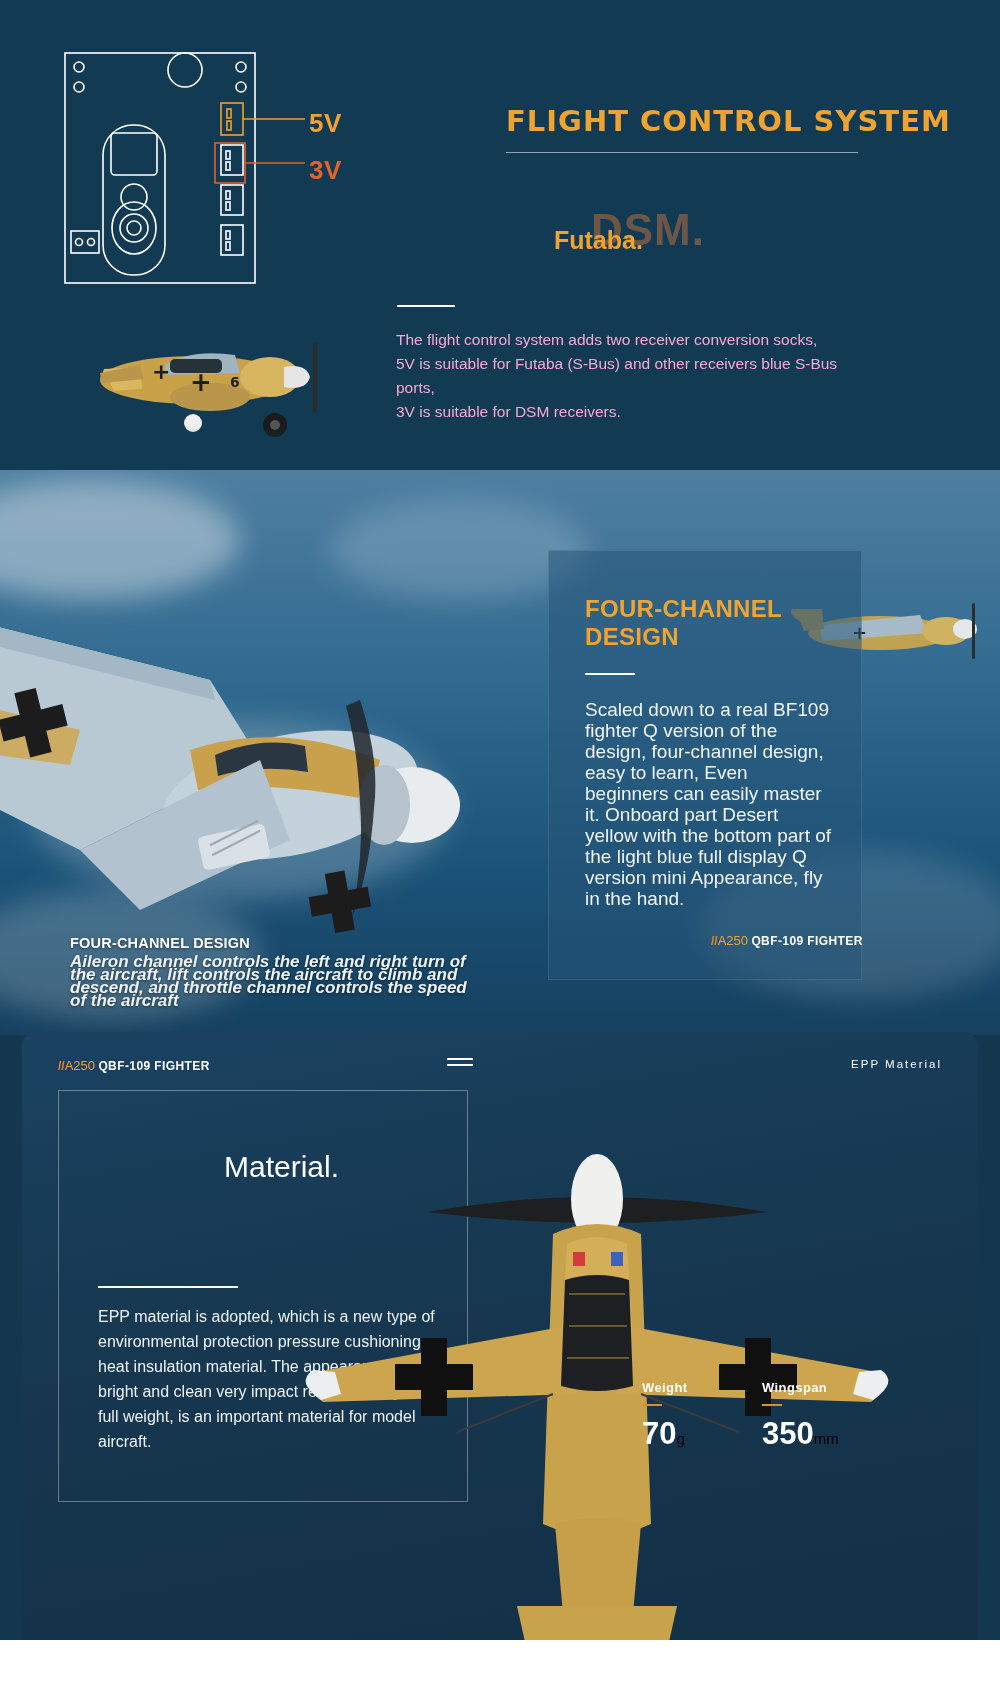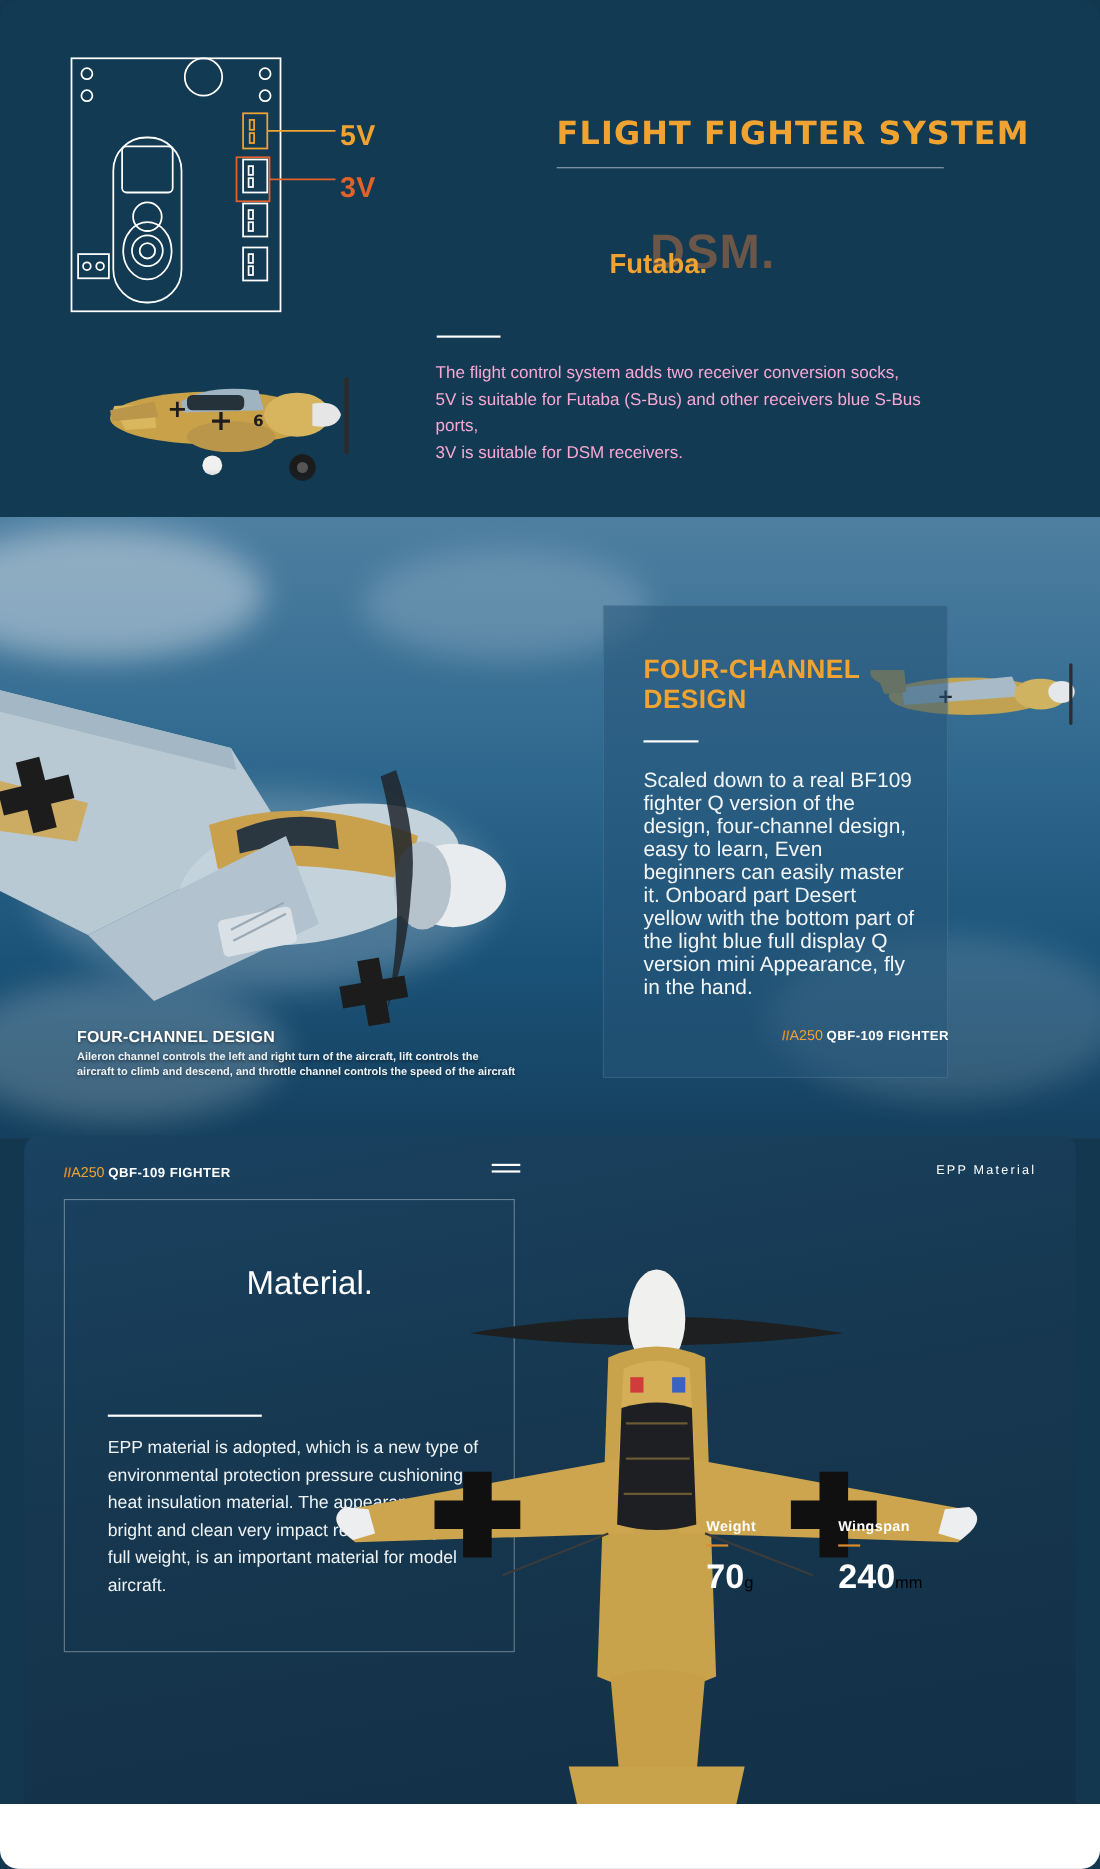--- a/index.html
+++ b/index.html
@@ -4,21 +4,21 @@
 <style>
   * { box-sizing: border-box; margin: 0; padding: 0; }
   body {
     width: 1000px;
     height: 1699px;
     font-family: "Liberation Sans", sans-serif;
     background: #12374f;
     overflow: hidden;
     position: relative;
   }
-  .page { position: relative; width: 1000px; height: 1699px; overflow: hidden; border-radius: 17px; }
+  .page { position: relative; width: 1000px; height: 1699px; overflow: hidden; }
 
   
   .sec1 {
     position: absolute; left: 0; top: 0; width: 1000px; height: 486px;
     background: #123a52;
   }
   .sec1::after {
     content:""; position:absolute; left:0; bottom:0; width:100%; height:60px;
     background: linear-gradient(to bottom, rgba(18,58,82,0), rgba(18,58,82,1));
     pointer-events:none;
@@ -95,22 +95,23 @@
   .a250 { color: #f0a330; font-weight: normal; font-size: 13px; }
   .qbf { color: #ffffff; font-weight: bold; letter-spacing: .4px; }
 
   .cap-title {
     position: absolute; left: 70px; top: 465px;
     color: #ffffff; font-size: 14.5px; font-weight: bold; letter-spacing: .2px;
     text-shadow: 0 1px 3px rgba(0,0,0,.5);
   }
   .cap-body {
     position: absolute; left: 70px; top: 485px; width: 400px;
-    color: #eef3f6; font-size: 10px; line-height: 13px; font-weight: bold;
+    color: #eef3f6; font-size: 17px; line-height: 13px; font-weight: bold;
     text-shadow: 0 1px 3px rgba(0,0,0,.5);
+    font-style: italic;
   }
 
   
   .sec3 {
     position: absolute; left: 22px; top: 1032px; width: 956px; height: 640px;
     background: linear-gradient(170deg,#1a4261 0%, #16374f 45%, #123046 100%);
     border-radius: 14px;
     overflow: hidden;
   }
   .sec3-head-left { position: absolute; left: 36px; top: 26px; font-size: 12px; white-space: nowrap; }
@@ -191,21 +192,21 @@
       </g>
       <g fill="none" stroke="#e2622a" stroke-width="1.6">
         <rect x="160" y="98" width="30" height="40"></rect>
         <path d="M190 118 L250 118" stroke="#e2622a"></path>
       </g>
     </svg>
 
     <div class="lbl-5v">5V</div>
     <div class="lbl-3v">3V</div>
 
-    <div class="sec1-title">FLIGHT FIGHTER SYSTEM</div>
+    <div class="sec1-title">FLIGHT CONTROL SYSTEM</div>
     <div class="sec1-rule"></div>
 
     <div class="dsm">DSM.</div>
     <div class="futaba">Futaba.</div>
 
     <div class="sec1-rule2"></div>
     <div class="sec1-body">
       <div>The flight control system adds two receiver conversion socks,</div>
       <div>5V is suitable for Futaba (S-Bus) and other receivers blue S-Bus ports,</div>
       <div>3V is suitable for DSM receivers.</div>
@@ -346,19 +347,19 @@
       <div class="spec-rule"></div>
       <div>
         <span class="spec-value">70</span><span class="spec-unit">g</span>
       </div>
     </div>
 
     <div class="spec" style="left:740px; top:348px;">
       <div class="spec-label">Wingspan</div>
       <div class="spec-rule"></div>
       <div>
-        <span class="spec-value">240</span><span class="spec-unit">mm</span>
+        <span class="spec-value">350</span><span class="spec-unit">mm</span>
       </div>
     </div>
   </div>
 
   <div class="bottom-fade"></div>
 </div>
 
 </body></html>

